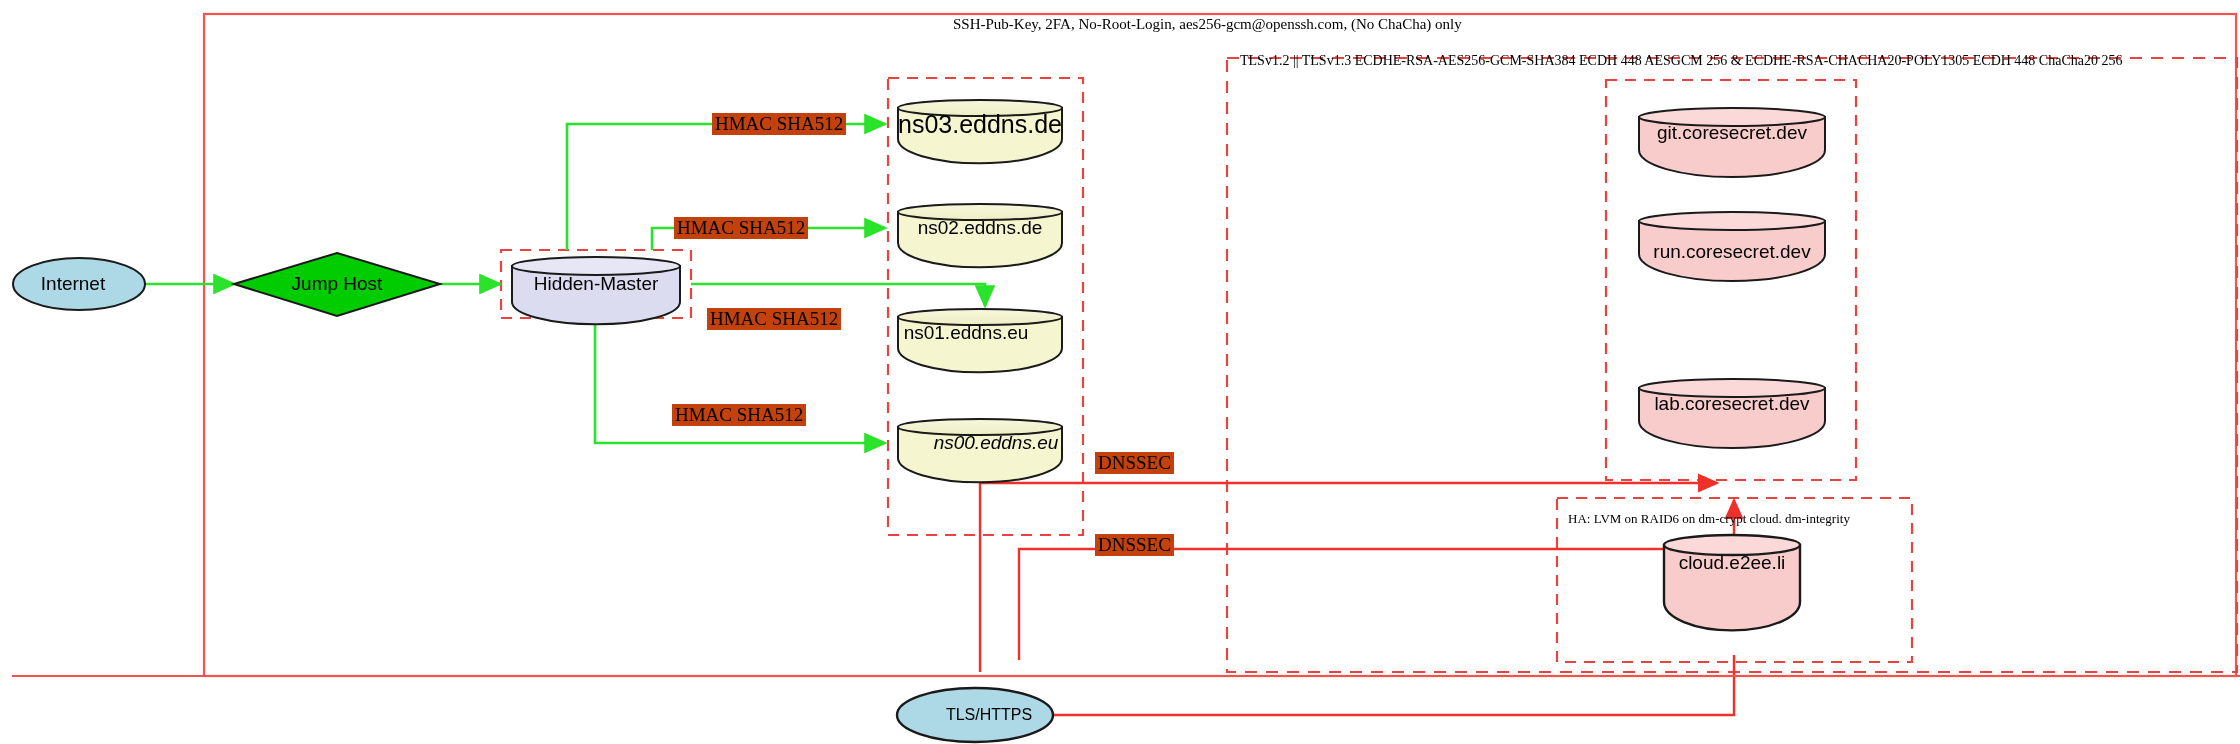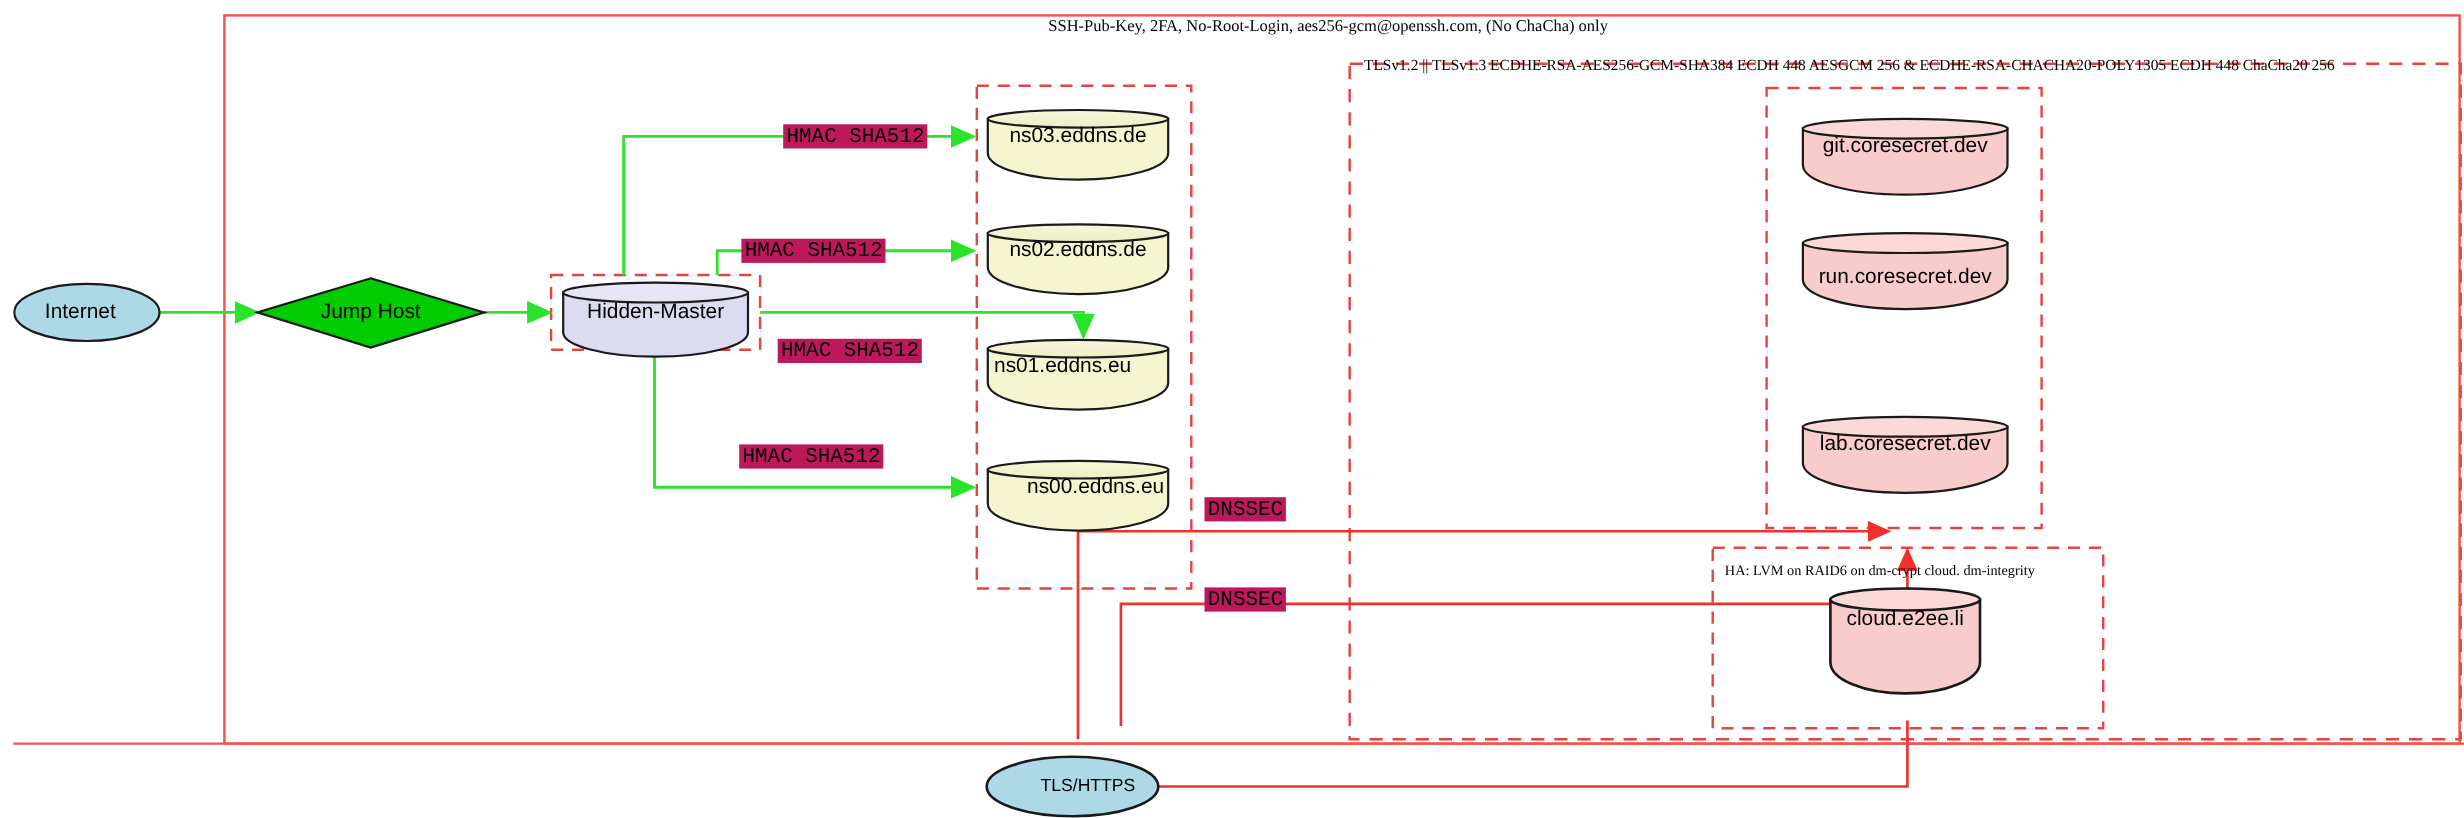--- a/index.html
+++ b/index.html
@@ -9,22 +9,22 @@
   svg#diagram{position:absolute;left:0;top:0;width:2240px;height:744px;}
 
   
   .node{position:absolute;box-sizing:border-box;display:flex;
         align-items:center;justify-content:center;text-align:center;
         font-family:"Liberation Sans",sans-serif;color:#000;}
   .nlabel{position:relative;z-index:3;white-space:nowrap;}
 
   .boxlabel{position:absolute;font-family:"Liberation Serif",serif;
             color:#000;white-space:nowrap;z-index:4;}
-  .edgelabel{position:absolute;font-family:Liberation Mono, monospace;
-             color:#000;white-space:nowrap;z-index:4;background:#be185d;padding:0 3px;}
+  .edgelabel{position:absolute;font-family:Liberation Serif, serif;
+             color:#000;white-space:nowrap;z-index:4;background:#c2410c;padding:0 3px;}
 </style>
 </head>
 <body>
 
 <div id="stage">
 
   <svg id="diagram" viewBox="0 0 2240 744" xmlns="http://www.w3.org/2000/svg">
     <defs>
       <marker id="ah-green" markerWidth="9" markerHeight="8" refX="8" refY="4" orient="auto">
         <path d="M0,0 L9,4 L0,8 z" fill="#2ae32a"></path>
@@ -133,33 +133,33 @@
   </div>
 
   <div class="node" style="left:253px;top:270px;width:144px;height:28px;font-size:19px;">
     <span class="nlabel">Jump Host</span>
   </div>
 
   <div class="node" style="left:500px;top:270px;width:168px;height:28px;font-size:19px;">
     <span class="nlabel">Hidden-Master</span>
   </div>
 
-  <div class="node" style="left:886px;top:110px;width:164px;height:28px;font-size:19px;">
+  <div class="node" style="left:886px;top:110px;width:164px;height:28px;font-size:25px;">
     <span class="nlabel">ns03.eddns.de</span>
   </div>
 
   <div class="node" style="left:886px;top:214px;width:164px;height:28px;font-size:19px;">
     <span class="nlabel">ns02.eddns.de</span>
   </div>
 
   <div class="node" style="left:886px;top:319px;width:136px;height:28px;font-size:19px;">
     <span class="nlabel">ns01.eddns.eu</span>
   </div>
 
-  <div class="node" style="left:886px;top:429px;width:196px;height:28px;font-size:19px;">
+  <div class="node" style="left:886px;top:429px;width:196px;height:28px;font-size:19px;font-style:italic;">
     <span class="nlabel">ns00.eddns.eu</span>
   </div>
 
   <div class="node" style="left:1627px;top:119px;width:186px;height:28px;font-size:19px;">
     <span class="nlabel">git.coresecret.dev</span>
   </div>
 
   <div class="node" style="left:1627px;top:223px;width:186px;height:28px;font-size:19px;margin-top:15px;">
     <span class="nlabel">run.coresecret.dev</span>
   </div>

